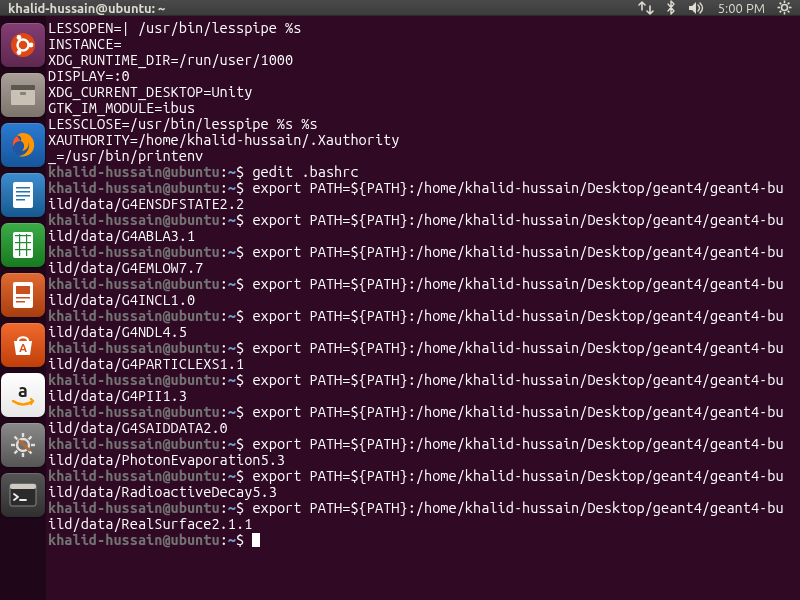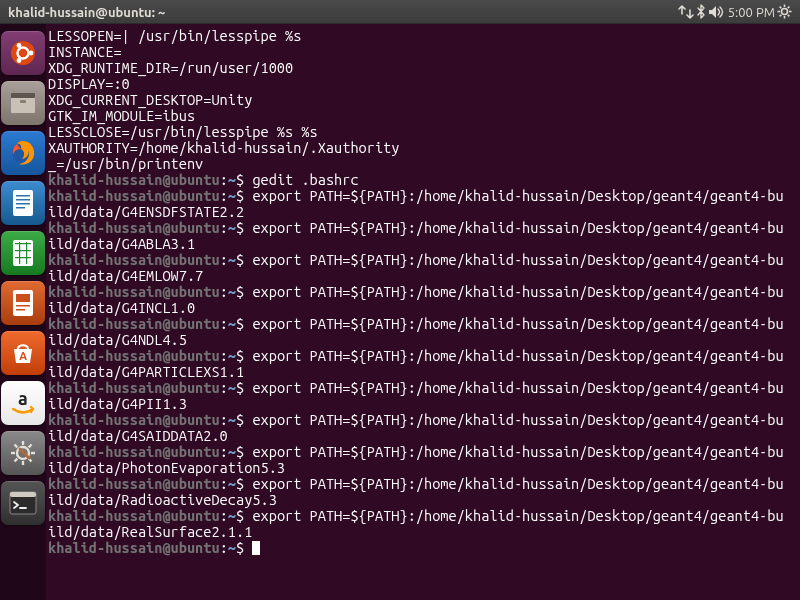--- a/index.html
+++ b/index.html
@@ -1,32 +1,32 @@
 <!DOCTYPE html>
 <html><head>
 <meta charset="utf-8">
 <style>
   * { margin: 0; padding: 0; box-sizing: border-box; }
   html, body { width: 800px; height: 600px; overflow: hidden; font-family: "Ubuntu", "DejaVu Sans", sans-serif; }
   body { background: #2c001e; display: flex; flex-direction: column; }
 
   
   .menubar {
-    height: 24px;
+    height: 16px;
     background: linear-gradient(to bottom, #4a4a4a, #3c3c3c);
     color: #dfdbd2;
     display: flex;
     align-items: center;
     font-size: 13px;
     padding: 0 8px;
     border-bottom: 1px solid #2b2b2b;
   }
   .menubar .title { flex: 0 0 auto; font-weight: bold; }
   .menubar .spacer { flex: 1 1 auto; }
-  .menubar .tray { display: flex; align-items: center; gap: 2px; }
+  .menubar .tray { display: flex; align-items: center; gap: 12px; }
   .menubar .tray .clock { font-size: 13px; }
   .menubar svg { display: block; }
 
   
   .main { flex: 1 1 auto; display: flex; height: calc(600px - 24px); }
 
   
   .launcher {
     width: 58px;
     background: rgba(30, 8, 24, 0.9);

